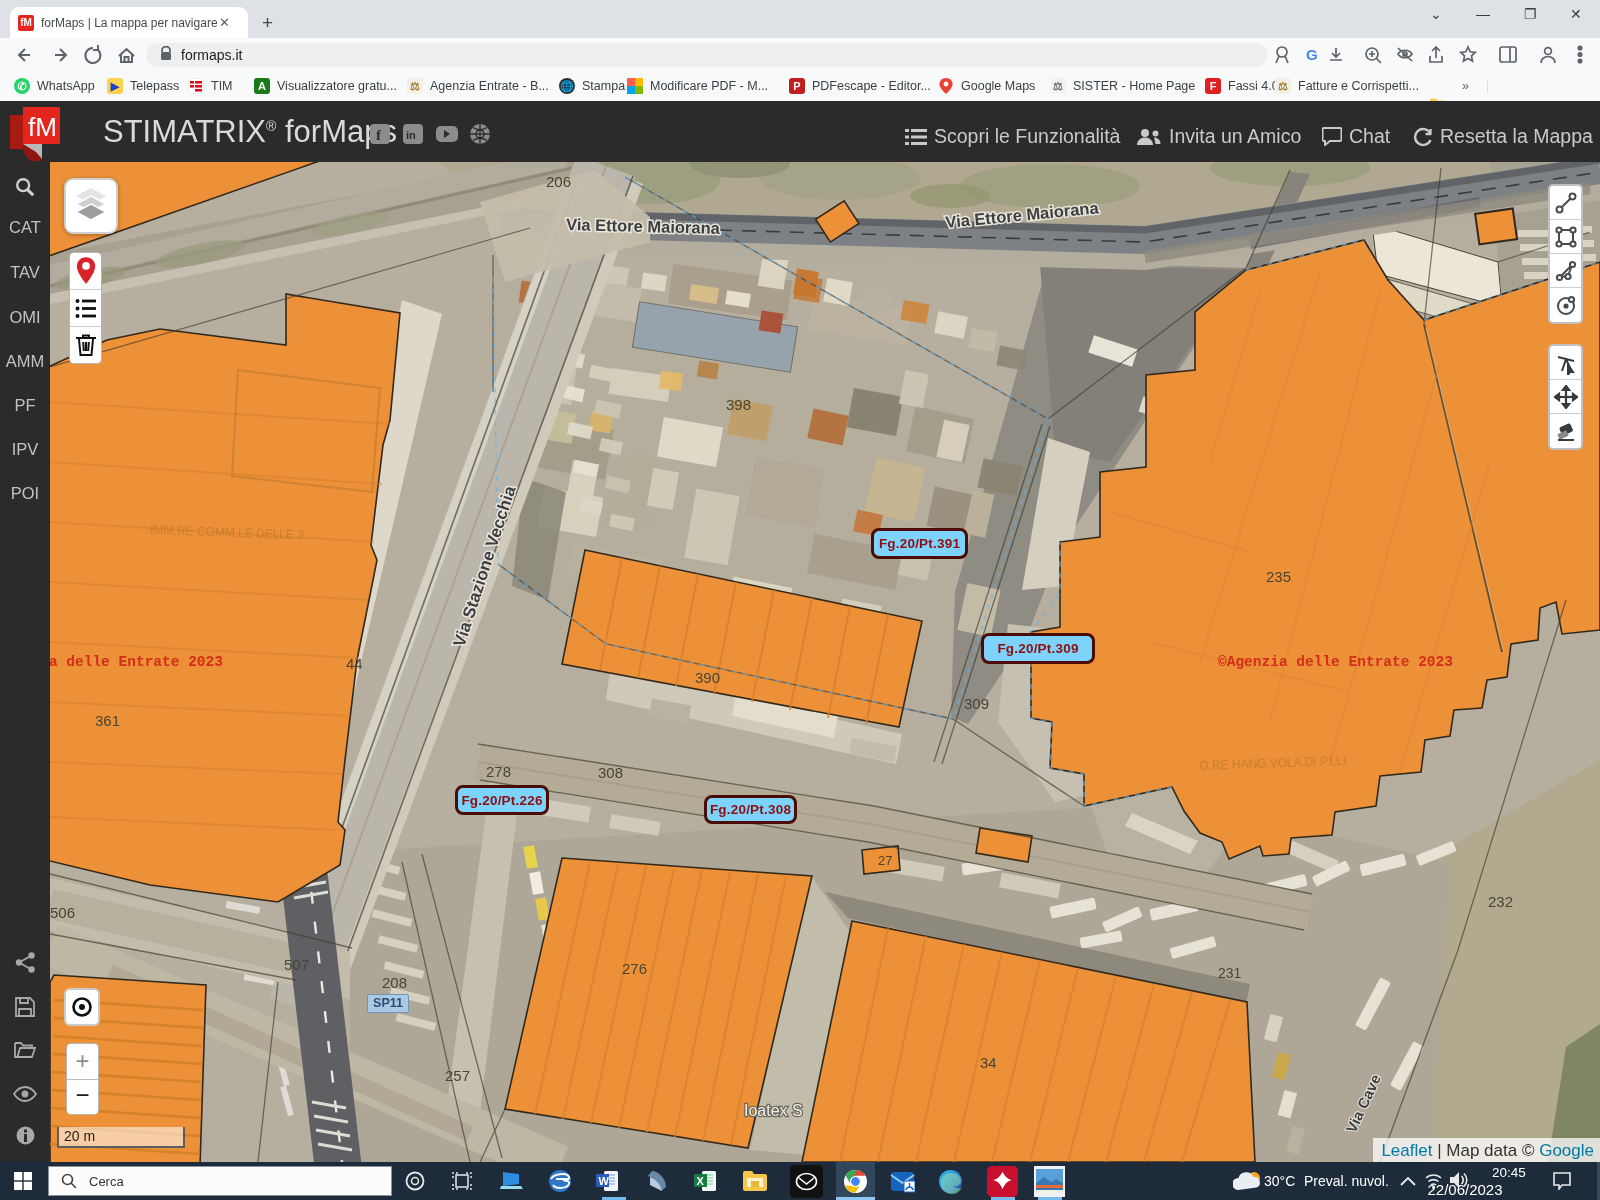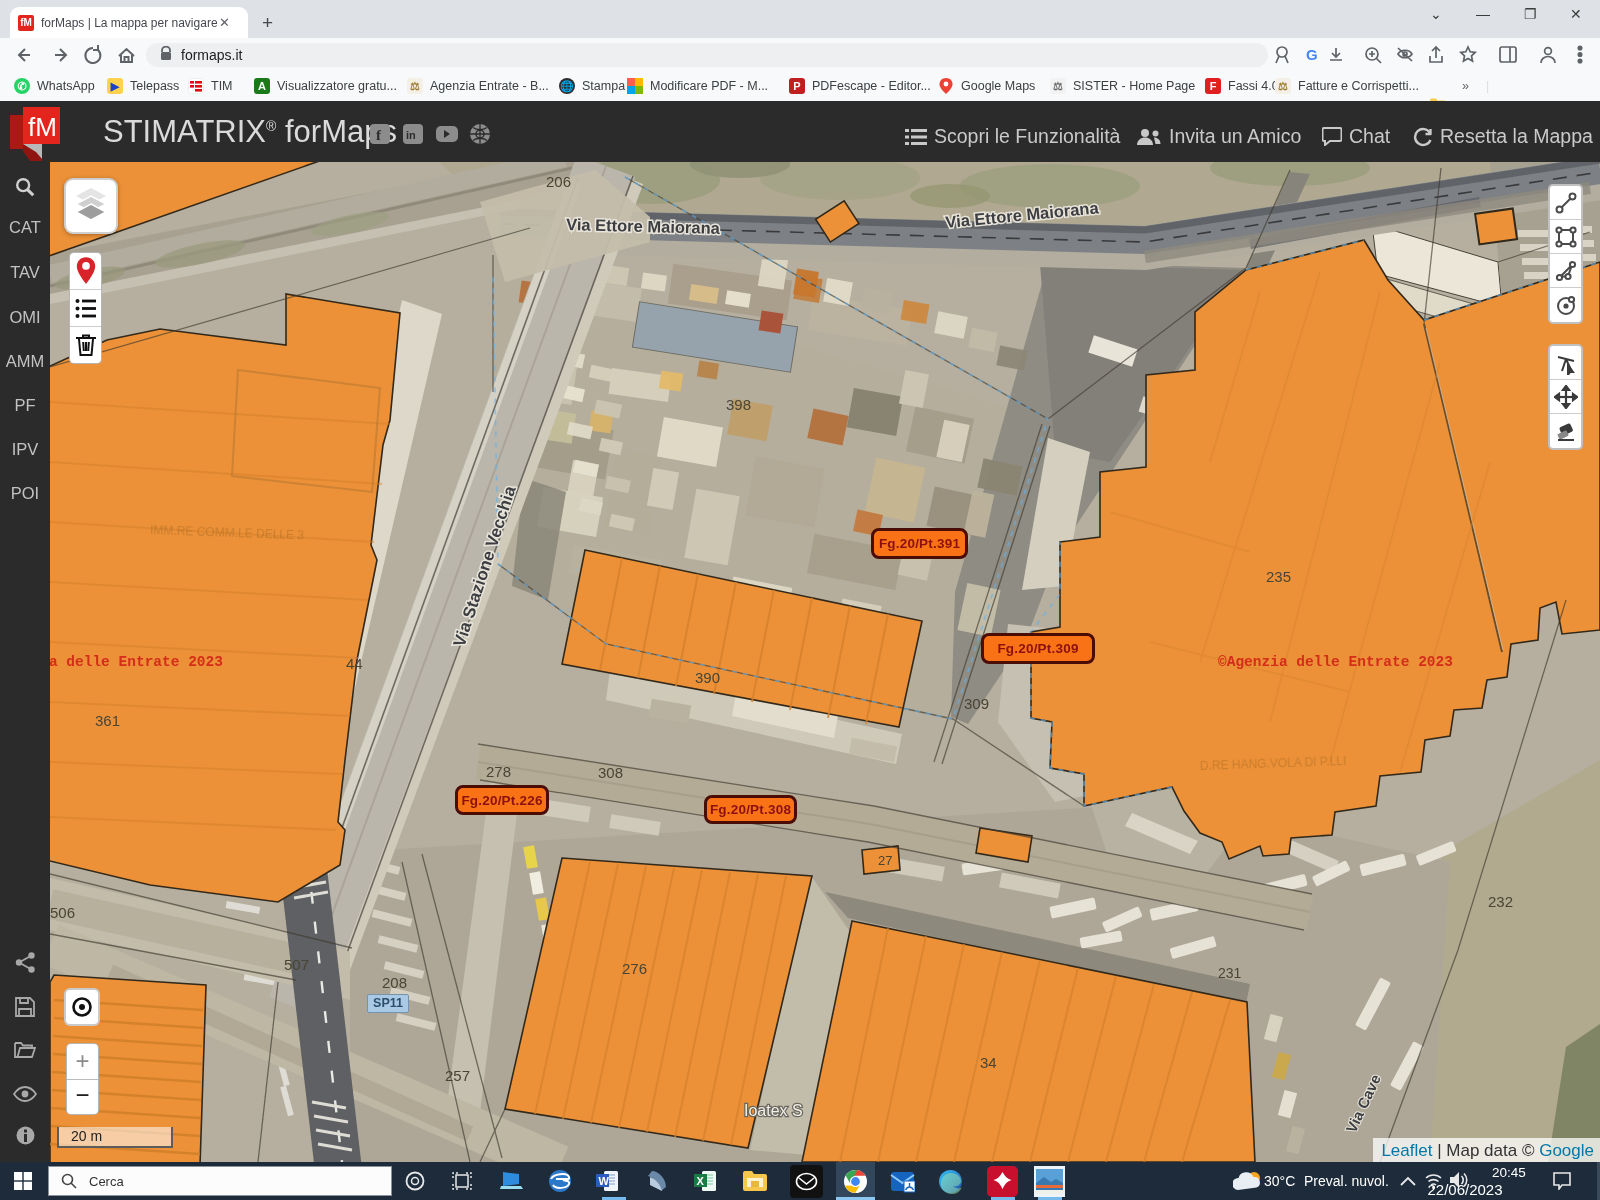--- a/index.html
+++ b/index.html
@@ -27,21 +27,21 @@
 
 #sidebar{position:absolute;left:0;top:162px;width:50px;height:1000px;background:#2b2b2b;}
 .sbl{position:absolute;width:50px;text-align:center;color:#c2c2c2;font-size:16.5px;}
 
 #map{position:absolute;left:50px;top:162px;width:1550px;height:1000px;background:#b6af9f;overflow:hidden;}
 
 .rtb{height:34px;display:flex;align-items:center;justify-content:center;}
 .rtb svg{width:24px;height:24px;}
 .mbtn{position:absolute;background:#fff;border:1px solid rgba(0,0,0,.25);}
 
-.plab{position:absolute;background:#f97316;border:3px solid #4a0c05;border-radius:8px;color:#8c1010;font-weight:bold;font-size:13.5px;display:flex;align-items:center;justify-content:center;letter-spacing:.2px;}
+.plab{position:absolute;background:#7dd3fc;border:3px solid #4a0c05;border-radius:8px;color:#8c1010;font-weight:bold;font-size:13.5px;display:flex;align-items:center;justify-content:center;letter-spacing:.2px;}
 
 #taskbar{position:absolute;left:0;top:1162px;width:1600px;height:38px;background:#1d2b3a;}
 </style>
 </head>
 <body>
 <div id="tabbar"></div>
 <div id="tab">
     <div class="fav">fM</div>
     <div class="t">forMaps | La mappa per navigare</div>
     <div class="x">✕</div>
@@ -699,21 +699,21 @@
         <circle cx="12" cy="12" r="8.5" fill="none" stroke="#111" stroke-width="2.6"></circle>
         <circle cx="12" cy="12" r="3" fill="#111"></circle>
       </svg>
 </div>
 
 <div class="mbtn" style="left:16px;top:881px;width:33px;height:72px;border-radius:5px;border:1.5px solid rgba(120,120,120,.55);">
 <div style="height:36px;border-bottom:1px solid #bbb;text-align:center;font-size:24px;color:#8a8a8a;line-height:34px;">+</div>
 <div style="height:34px;text-align:center;font-size:24px;color:#111;line-height:30px;">−</div>
 </div>
 
-<div class="abs" style="left:7px;top:965px;width:116px;height:21px;background:rgba(255,255,255,.55);border:2px solid #5c5c5c;border-top:none;color:#222;font-size:14px;padding:1px 0 0 12px;">20 m</div>
+<div class="abs" style="left:7px;top:965px;width:128px;height:21px;background:rgba(255,255,255,.55);border:2px solid #5c5c5c;border-top:none;color:#222;font-size:14px;padding:1px 0 0 5px;">20 m</div>
 
 <div class="abs" style="right:0;top:976px;height:24px;background:rgba(255,255,255,.75);font-size:17px;color:#333;padding:3px 6px 0 8px;white-space:nowrap;"><span style="color:#0078a8;">Leaflet</span> | Map data © <span style="color:#0078a8;">Google</span></div>
 
 <div class="mbtn" style="left:1498px;top:22px;width:35px;height:140px;border-radius:5px;border:2px solid rgba(130,130,130,.5);">
 <div class="rtb" style="border-bottom:1px solid #ccc;">
         <svg viewBox="0 0 24 24">
           <g stroke="#4a4a4a" stroke-width="2" fill="#fff">
             <line x1="6" y1="18" x2="18" y2="6"></line>
             <circle cx="5.5" cy="18.5" r="3"></circle>
             <circle cx="18.5" cy="5.5" r="3"></circle>

